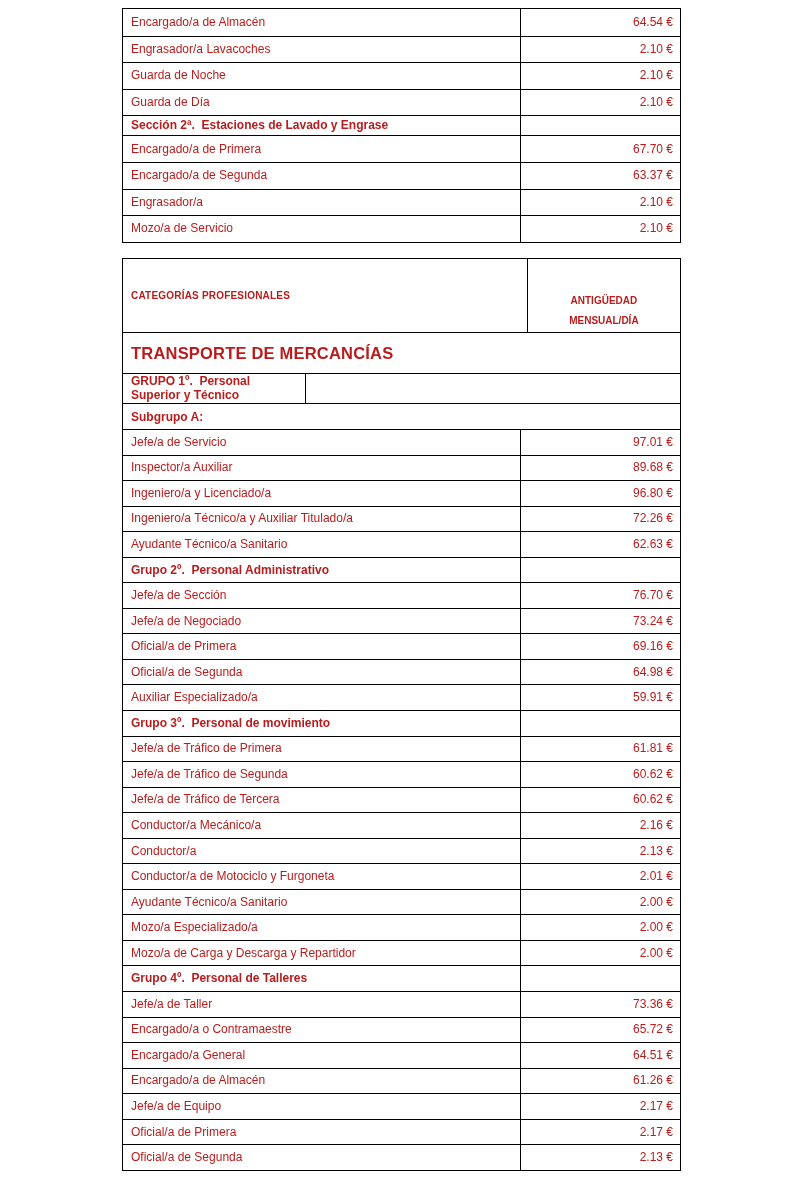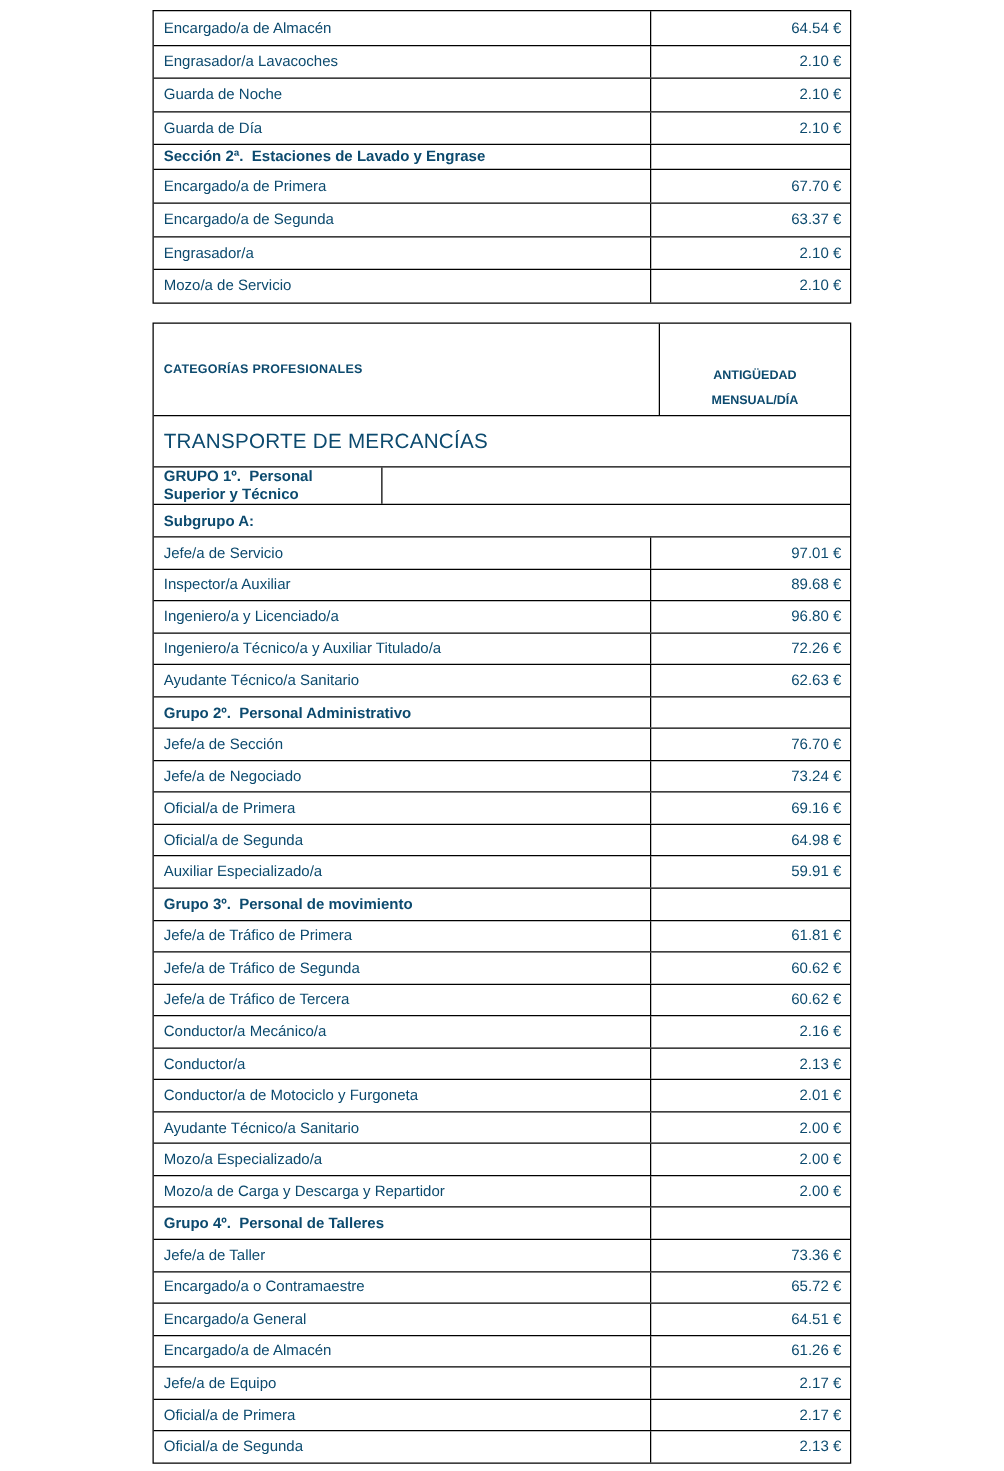--- a/index.html
+++ b/index.html
@@ -6,21 +6,21 @@
     margin: 0;
     padding: 0;
     background: #ffffff;
   }
   .page {
     position: relative;
     width: 803px;
     height: 1177px;
     background: #ffffff;
     font-family: "Liberation Sans", "DejaVu Sans", sans-serif;
-    color: #0c4a6e;
+    color: #b91c1c;
     overflow: hidden;
   }
   .tbl {
     position: absolute;
     left: 122px;
     width: 559px;
     border: 1.4px solid #000000;
     box-sizing: border-box;
     background: #ffffff;
   }
@@ -97,21 +97,21 @@
     font-weight: bold;
     text-align: center;
   }
 
   .t2-title {
     height: 41px;
     display: flex;
     align-items: center;
     padding-left: 8px;
     font-size: 16.5px;
-    font-weight: normal;
+    font-weight: bold;
     letter-spacing: 0.2px;
   }
 
   .t2-grupo1 { height: 30px; display: flex; }
   .t2-grupo1-cell {
     width: 183px;
     border-right: 1.4px solid #000000;
     padding: 1px 0 0 8px;
     font-size: 12px;
     font-weight: bold;

